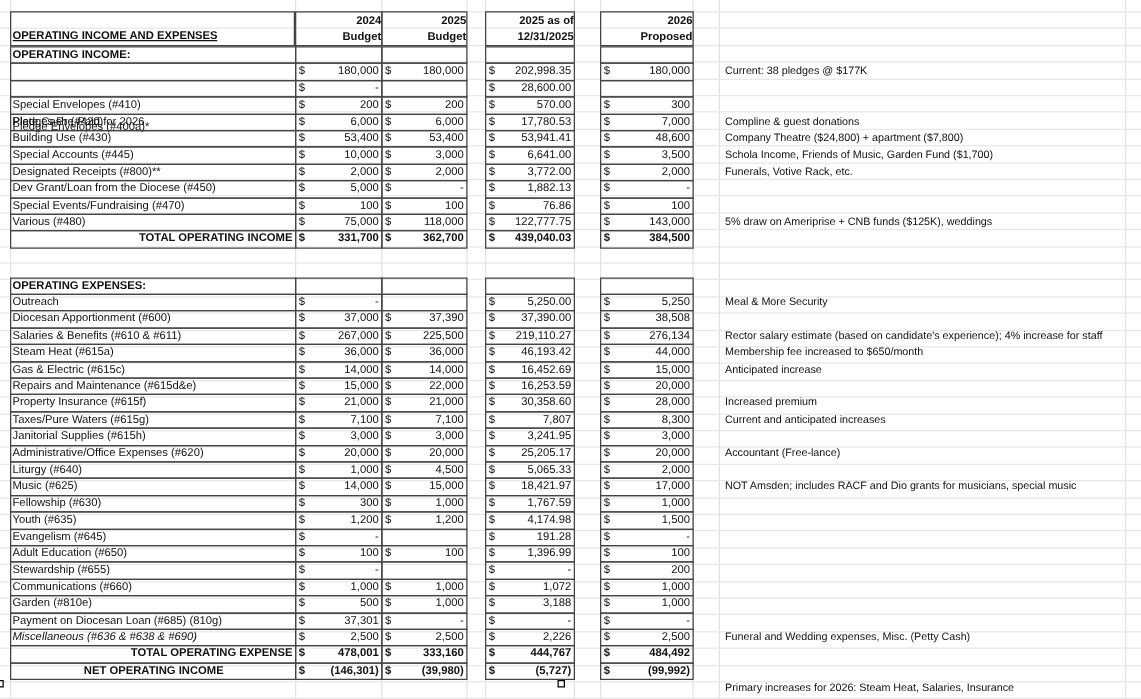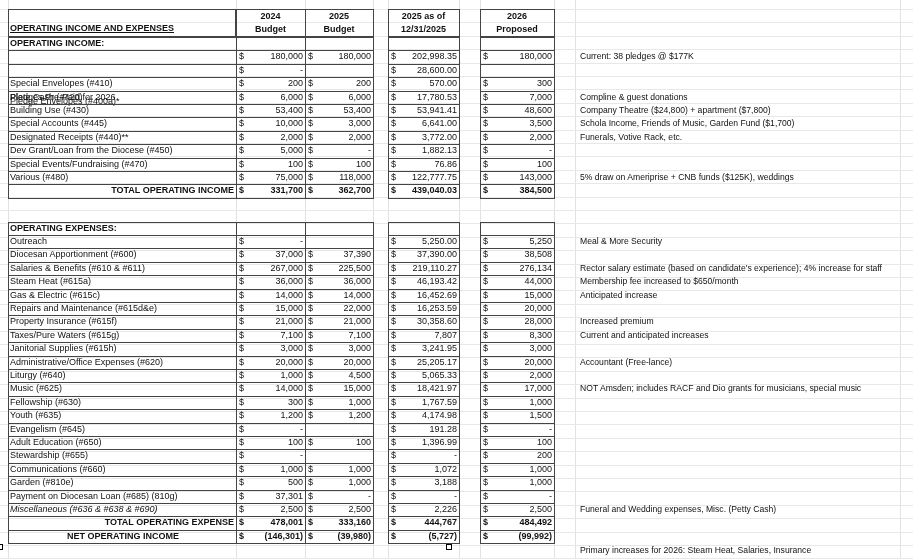--- a/index.html
+++ b/index.html
@@ -4,21 +4,21 @@
 <style>
   html, body { margin:0; padding:0; background:#ffffff; }
   body { width:913px; height:559px; position:relative; overflow:hidden;
          font-family:"Liberation Sans", sans-serif; font-size:9px; color:#111; }
   .grid-v { position:absolute; top:0; bottom:0; width:1px; background:#e2e2e2; }
   .grid-h { position:absolute; left:0; right:0; height:1px; background:#e8e8e8; }
   .box { position:absolute; border:1px solid #444; box-sizing:border-box; }
   .cell { position:absolute; box-sizing:border-box; white-space:nowrap; overflow:hidden;
           height:13.4px; line-height:13.4px; }
   .lbl { padding-left:2px; }
-  .hdr { text-align:center; font-weight:bold; line-height:13px; }
+  .hdr { text-align:right; font-weight:bold; line-height:13px; }
   .num { display:flex; justify-content:space-between; padding:0 2px 0 3px; }
   .bold { font-weight:bold; }
   .right { text-align:right; padding-right:2px; }
   .center { text-align:center; }
   .note { position:absolute; left:580px; white-space:nowrap; font-size:8.6px; }
   .handle { position:absolute; width:6px; height:6px; border:1px solid #000; background:#fff; box-sizing:border-box; }
   .title-u { text-decoration:underline; }
 </style>
 </head>
 <body>
@@ -222,21 +222,21 @@
     <div class="cell num" style="left: 480px; width: 74px; top: 117.4px;">
       <span>$</span>
       <span>3,500</span>
     </div>
     <div class="note" style="top: 117.4px; height: 13.4px; line-height: 13.4px;">Schola Income, Friends of Music, Garden Fund ($1,700)</div>
     <div class="box" style="left: 8px; top: 130.8px; width: 229px; height: 14.4px;"></div>
     <div class="box" style="left: 236px; top: 130.8px; width: 70px; height: 14.4px;"></div>
     <div class="box" style="left: 305px; top: 130.8px; width: 69px; height: 14.4px;"></div>
     <div class="box" style="left: 388px; top: 130.8px; width: 72px; height: 14.4px;"></div>
     <div class="box" style="left: 480px; top: 130.8px; width: 75px; height: 14.4px;"></div>
-    <div class="cell lbl" style="left: 8px; width: 228px; top: 130.8px;">Designated Receipts (#440)**</div>
+    <div class="cell lbl" style="left: 8px; width: 228px; top: 130.8px;">Designated Receipts (#800)**</div>
     <div class="cell num" style="left: 236px; width: 69px; top: 130.8px;">
       <span>$</span>
       <span>2,000</span>
     </div>
     <div class="cell num" style="left: 305px; width: 68px; top: 130.8px;">
       <span>$</span>
       <span>2,000</span>
     </div>
     <div class="cell num" style="left: 388px; width: 71px; top: 130.8px;">
       <span>$</span>

